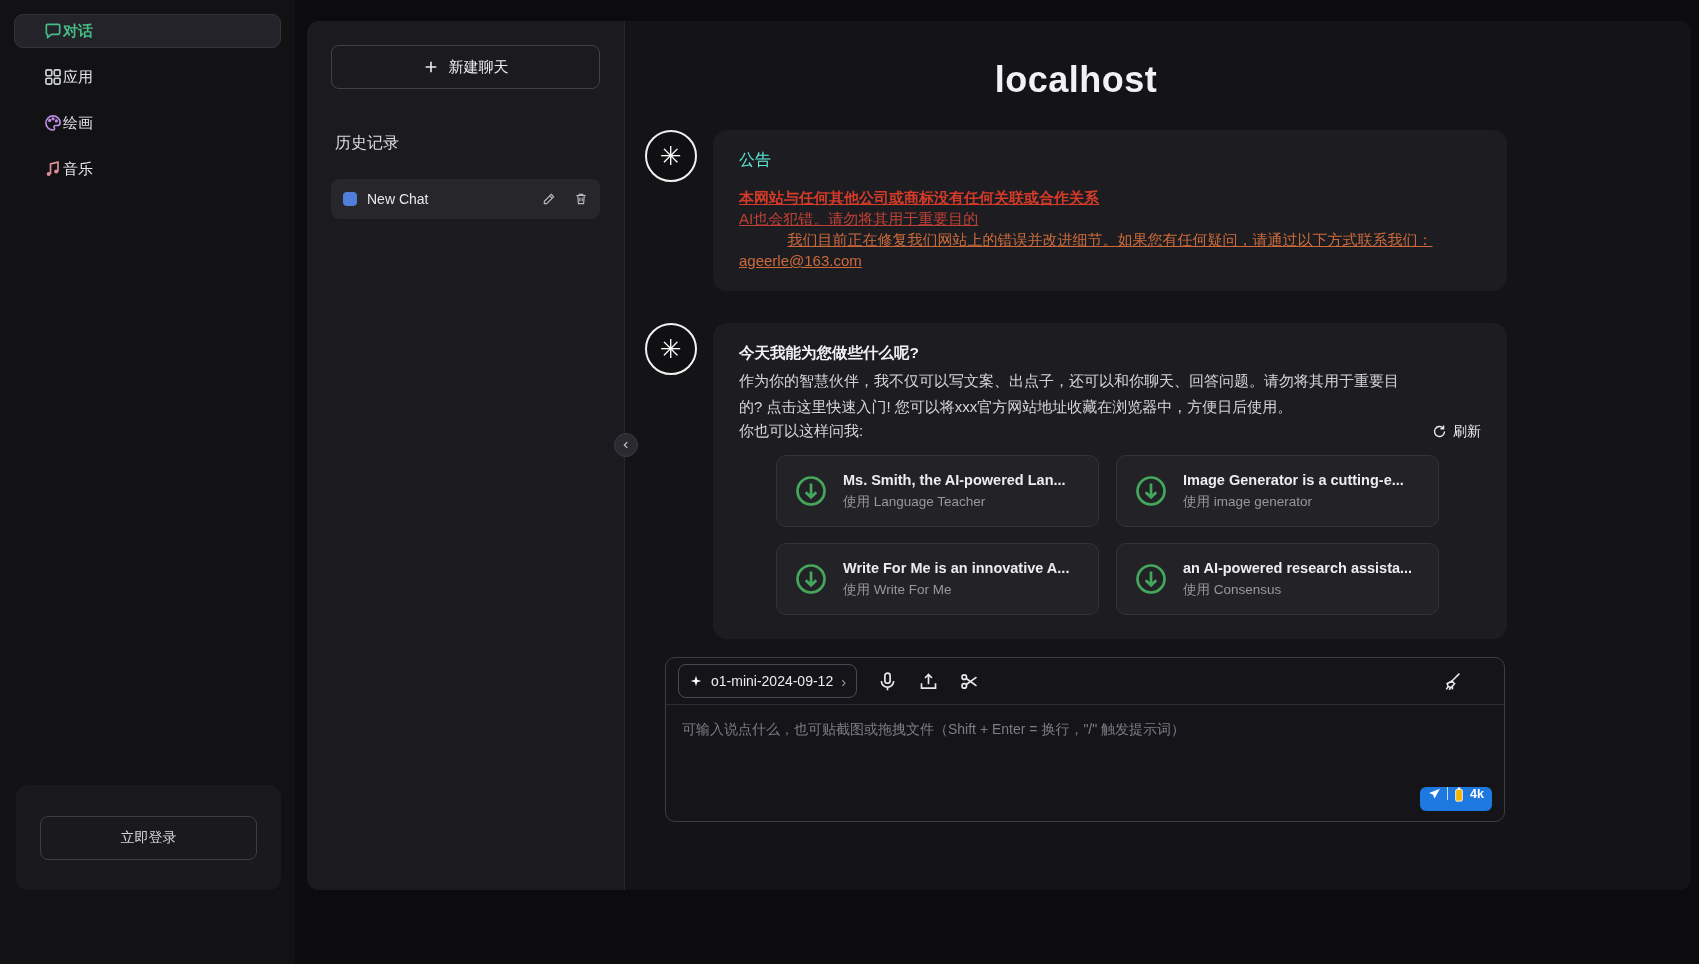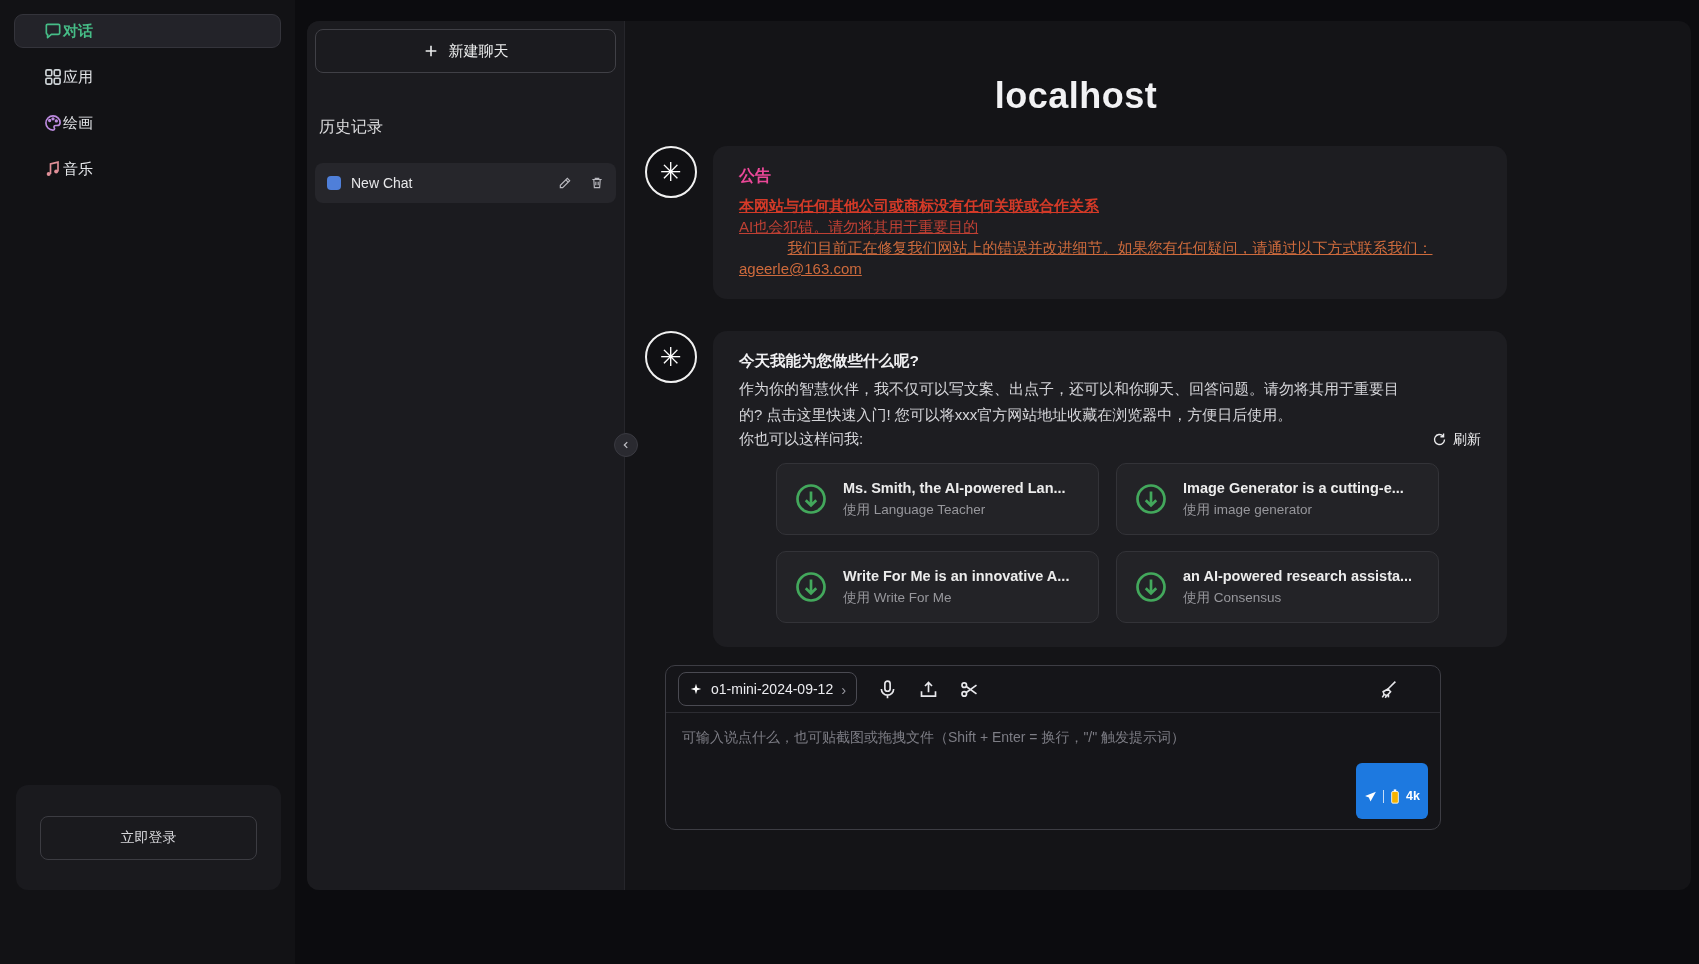--- a/index.html
+++ b/index.html
@@ -16,73 +16,73 @@
   .side-item{height:34px;border-radius:9px;display:flex;align-items:center;gap:0;padding:0 28px;margin-bottom:12px;font-size:15px;color:#e4e6e9;border:1px solid transparent;box-sizing:border-box;cursor:pointer;}
   .side-item.active{background:#232329;border-color:#34343b;color:#46bd87;font-weight:700;}
   .side-item .ic{width:20px;height:20px;flex:0 0 20px;}
   .login-panel{position:absolute;left:16px;bottom:74px;width:265px;height:105px;background:#1a1a1e;border-radius:12px;box-sizing:border-box;padding:31px 24px;}
   .login-btn{height:42px;border:1px solid #3c3c42;border-radius:8px;display:flex;align-items:center;justify-content:center;color:#d8d8dc;font-size:14px;cursor:pointer;}
 
   
   .main-panel{position:absolute;left:307px;top:21px;width:1384px;height:869px;background:#141417;border-radius:12px;}
 
   
-  .history{position:absolute;left:0;top:0;width:318px;height:100%;background:#1b1b1f;border-radius:12px 0 0 12px;border-right:1px solid #26262b;box-sizing:border-box;padding:8px;}
+  .history{position:absolute;left:0;top:0;width:318px;height:100%;background:#1b1b1f;border-radius:12px 0 0 12px;border-right:1px solid #26262b;box-sizing:border-box;padding:24px;}
   .new-chat-btn{height:42px;border:1px solid #404046;border-radius:8px;display:flex;align-items:center;justify-content:center;gap:10px;color:#eceded;font-size:15px;cursor:pointer;}
   .history-title{margin-top:44px;font-size:16px;color:#dcdcde;padding-left:4px;}
   .history-item{margin-top:25px;height:40px;background:#26262b;border-radius:8px;display:flex;align-items:center;padding:0 12px;gap:10px;color:#e8e8ea;font-size:14px;cursor:pointer;box-sizing:border-box;}
   .chat-dot{width:14px;height:14px;border-radius:4px;background:#4f7fd9;flex:0 0 14px;}
   .history-item .grow{flex:1;}
   .mini-ic{width:14px;height:14px;color:#b9b9bf;cursor:pointer;}
   .mini-ic + .mini-ic{margin-left:8px;}
 
   .collapse-handle{position:absolute;left:307px;top:412px;width:22px;height:22px;border-radius:50%;background:#2a2a30;border:1px solid #3a3a41;color:#c0c0c6;display:flex;align-items:center;justify-content:center;z-index:6;cursor:pointer;}
 
   
   .chat{position:absolute;left:318px;top:0;right:0;bottom:0;overflow:hidden;}
-  .chat-col{position:absolute;left:20px;top:16px;width:862px;}
+  .chat-col{position:absolute;left:20px;top:0;width:862px;}
   .chat-title{margin-top:38px;text-align:center;font-size:36px;font-weight:700;color:#f2f2f4;letter-spacing:.5px;}
 
   .msg-row{display:flex;gap:16px;align-items:flex-start;}
   .row1{margin-top:29px;}
   .row2{margin-top:32px;}
   .avatar{width:48px;height:48px;border-radius:50%;background:#101013;border:2px solid #f1f1f1;display:flex;align-items:center;justify-content:center;color:#fff;font-size:26px;flex:0 0 48px;}
   .msg-card{background:#1d1d21;border-radius:14px;padding:20px 26px;flex:1;box-sizing:border-box;}
 
-  .ann-title{font-size:16px;font-weight:700;color:#ec4899;margin-bottom:8px;}
+  .ann-title{font-size:16px;font-weight:400;color:#5eead4;margin-bottom:16px;}
   .ann-line{font-size:15px;line-height:21px;text-decoration:underline;}
   .ann-strong{color:#d43a28;font-weight:700;}
   .ann-red{color:#bf4034;}
   .ann-orange{color:#cd6a3c;text-align:center;}
   .ann-email{color:#cd6a3c;cursor:pointer;}
 
   .welcome-title{font-size:15.5px;font-weight:700;color:#f0f0f2;margin-bottom:4px;}
   .welcome-body{font-size:15px;line-height:26px;color:#d6d6da;max-width:680px;}
   .ask-row{display:flex;align-items:center;justify-content:space-between;font-size:15px;color:#d6d6da;margin-top:2px;}
   .refresh-btn{display:flex;align-items:center;gap:6px;color:#ececee;font-size:14px;cursor:pointer;}
   .refresh-btn .ic{width:15px;height:15px;}
 
   .suggest-grid{margin:14px 42px 4px 37px;display:grid;grid-template-columns:1fr 1fr;column-gap:17px;row-gap:16px;}
   .suggest-card{height:72px;background:#232327;border:1px solid #333338;border-radius:10px;display:flex;align-items:center;gap:14px;padding:0 16px;box-sizing:border-box;cursor:pointer;}
   .dl-ic{width:36px;height:36px;flex:0 0 36px;color:#43a85c;}
   .sg-text{min-width:0;}
   .sg-title{font-size:14.5px;font-weight:600;color:#ececec;white-space:nowrap;overflow:hidden;text-overflow:ellipsis;}
   .sg-sub{font-size:13.5px;color:#97979c;margin-top:5px;}
 
   
-  .composer{margin:18px 0 0 20px;width:776px;border:1px solid #3d3d44;border-radius:10px;background:#151519;position:relative;box-sizing:border-box;}
+  .composer{margin:18px 0 0 20px;width:840px;border:1px solid #3d3d44;border-radius:10px;background:#151519;position:relative;box-sizing:border-box;}
   .composer-top{height:46px;display:flex;align-items:center;gap:20px;padding:0 12px;border-bottom:1px solid #2c2c32;}
   .model-chip{display:flex;align-items:center;gap:8px;border:1px solid #4a4a52;border-radius:8px;padding:0 10px;height:32px;color:#ececf0;font-size:14px;cursor:pointer;white-space:nowrap;}
   .chip-chev{color:#9a9aa2;font-size:15px;}
   .tool-ic{width:21px;height:21px;color:#e8e8ec;cursor:pointer;}
   .broom-wrap{margin-left:auto;margin-right:30px;}
   .composer-body{height:116px;position:relative;}
   .composer-input{width:100%;height:100%;box-sizing:border-box;background:transparent;border:none;outline:none;resize:none;padding:16px 16px;color:#ddd;font-size:14px;font-family:"Liberation Sans","DejaVu Sans",sans-serif;}
   .composer-input::placeholder{color:#7d7d85;}
-  .token-pill{position:absolute;right:12px;bottom:10px;height:24px;background:#1d79e0;border-radius:6px;display:flex;align-items:flex-end;gap:6px;padding:16px 8px;color:#fff;font-size:12.5px;font-weight:700;cursor:pointer;margin-left:40px;}
+  .token-pill{position:absolute;right:12px;bottom:10px;height:24px;background:#1d79e0;border-radius:6px;display:flex;align-items:flex-start;gap:6px;padding:0 8px;color:#fff;font-size:12.5px;font-weight:700;cursor:pointer;margin-left:40px;}
   .pill-div{width:1px;height:13px;background:rgba(255,255,255,.75);}
 </style>
 </head>
 <body>
 
 <div class="sidebar">
 
   <div class="side-item active">
     <span class="ic">
       <svg viewBox="0 0 24 24" fill="none" stroke="currentColor" stroke-width="2" stroke-linejoin="round">

